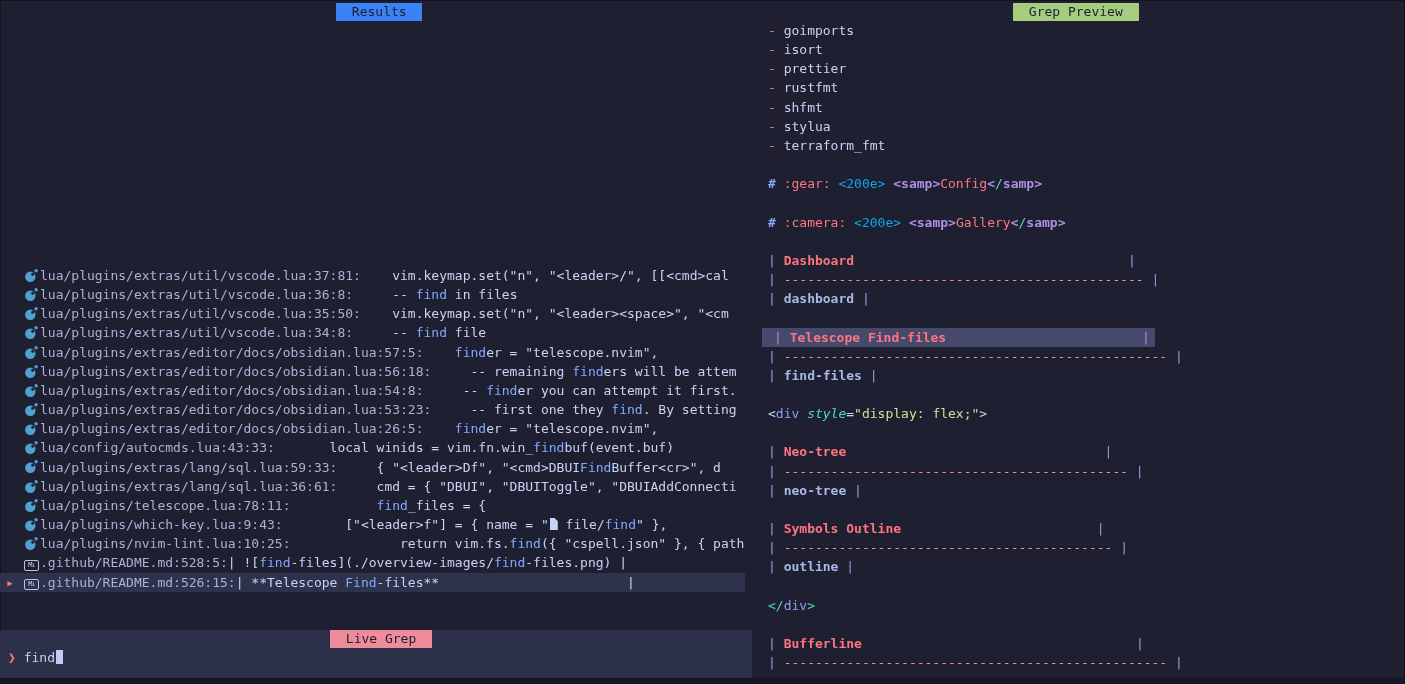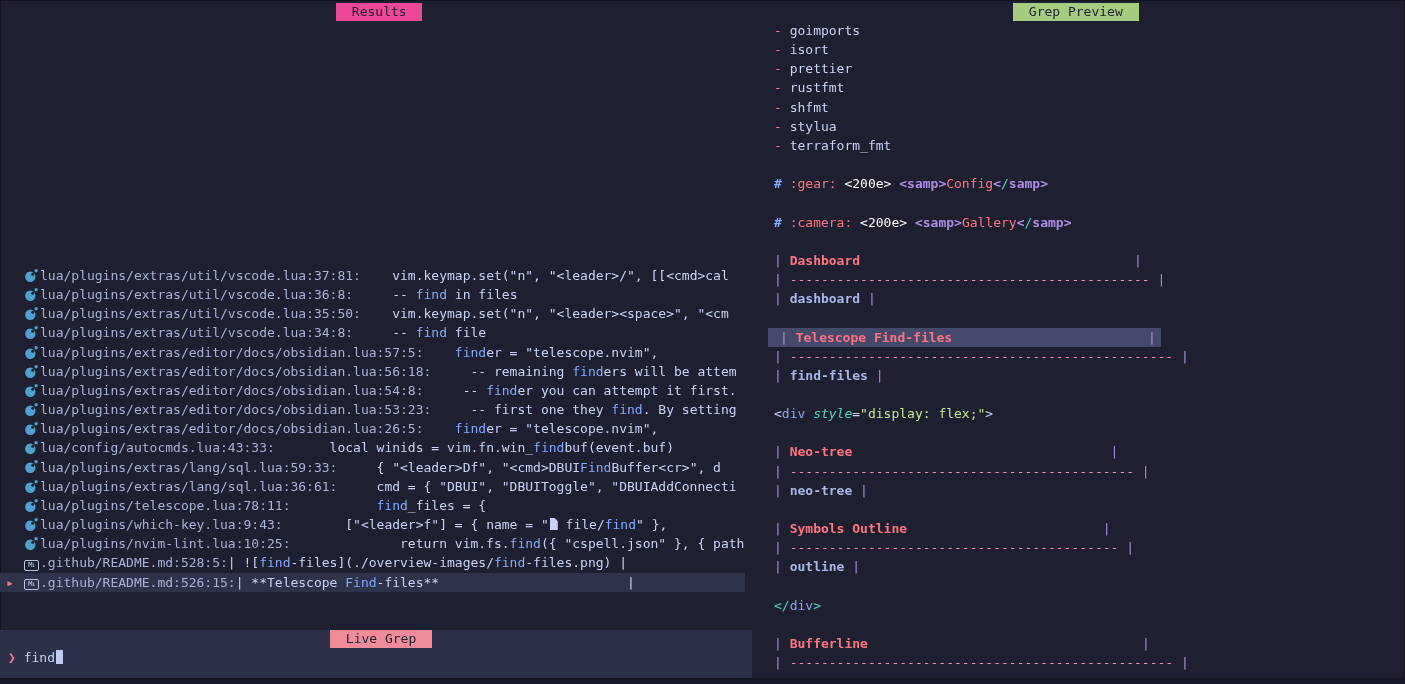--- a/index.html
+++ b/index.html
@@ -10,58 +10,58 @@
     font-family:"DejaVu Sans Mono","DejaVu Sans",monospace;
     font-size:13px; color:#c8d3f5;
   }
   .panel { position:absolute; overflow:hidden; }
   .results-panel { left:0; top:0; width:745px; height:626px; }
   .prompt-panel  { left:0; top:630px; width:752px; height:48px; background:#2c3048; }
   .preview-panel { left:752px; top:0; width:653px; height:684px; }
   .bottom-strip  { position:absolute; left:0; bottom:0; width:100%; height:6px; background:#161724; }
 
   .pill { position:absolute; height:18px; line-height:18px; padding:0 8px; color:#1d1f2e; white-space:pre; }
-  .pill-results { top:3px; left:336px; background:#ec4899;text-align:right; }
+  .pill-results { top:3px; left:336px; background:#3b82f6;text-align:right; }
   .pill-prompt  { top:0;  left:330px; background:#ee8c9c; }
   .pill-preview { top:3px; left:261px; background:#a6cc80; }
 
   .list { position:absolute; left:0; top:266px; width:100%; }
   .row { position:relative; height:19.17px; line-height:19.17px; white-space:pre; padding-left:24px; overflow:hidden; }
   .row.selected { background:#2e324b; }
   .sel-arrow { position:absolute; left:6px; top:0; color:#ff757f; }
   .ficon { display:inline-block; width:16px; vertical-align:middle; }
   .ficon svg { vertical-align:-2px; }
   .md-icon { display:inline-block; width:15px; height:11px; line-height:9px; font-size:7px; text-align:center;
              color:#c8d3f5; border:1px solid #b9c3ea; border-radius:2px; vertical-align:1px; letter-spacing:-1px; }
   .fi-wrap { display:inline-block; }
 
   .prompt-line { position:absolute; left:8px; top:18px; height:19px; line-height:19px; white-space:pre; }
   .pchar { color:#ff757f; }
   .query { color:#c8d3f5; }
   .cursor { display:inline-block; width:7px; height:14px; background:#c0caf5; vertical-align:-2px; margin-left:1px; }
   .counter { position:absolute; right:8px; top:18px; height:19px; line-height:19px; color:#565f89;margin-top:48px; }
 
-  .pcontent { position:absolute; left:22px; top:21px; white-space:pre; }
+  .pcontent { position:absolute; left:16px; top:21px; white-space:pre; }
   .pline { height:19.17px; line-height:19.17px; white-space:pre; }
   .pline.hl { background:#45496b; width:fit-content; margin-left:-6px; padding:0 5px 0 12px; }
 
   .s-loc    { color:#a9b1d6; }
   .s-fg     { color:#c8d3f5; }
   .s-match  { color:#82aaff; }
   .s-red    { color:#ff757f; }
   .s-redb   { color:#ff757f; font-weight:bold; }
   .s-pink   { color:#f08ca6; }
   .s-purple { color:#a58fe0; }
   .s-purpleb{ color:#af8ee6; font-weight:bold; }
   .s-hash   { color:#82aaff; font-weight:bold; }
   .s-tag    { color:#8da1f0; }
   .s-teal   { color:#4fd6be; }
   .s-tealit { color:#4fd6be; font-style:italic; }
   .s-green  { color:#c3e88d; }
-  .s-gray   { color:#ffffff; }
+  .s-gray   { color:#0ea5e9; }
   .s-cell   { color:#a9b8e8; font-weight:bold; }
 </style>
 </head>
 <body>
 
 <div class="screen">
 
   <section class="panel results-panel">
     <div class="list">
         <div class="row"><span class="ficon"><svg width="14" height="15" viewBox="0 0 14 15">

